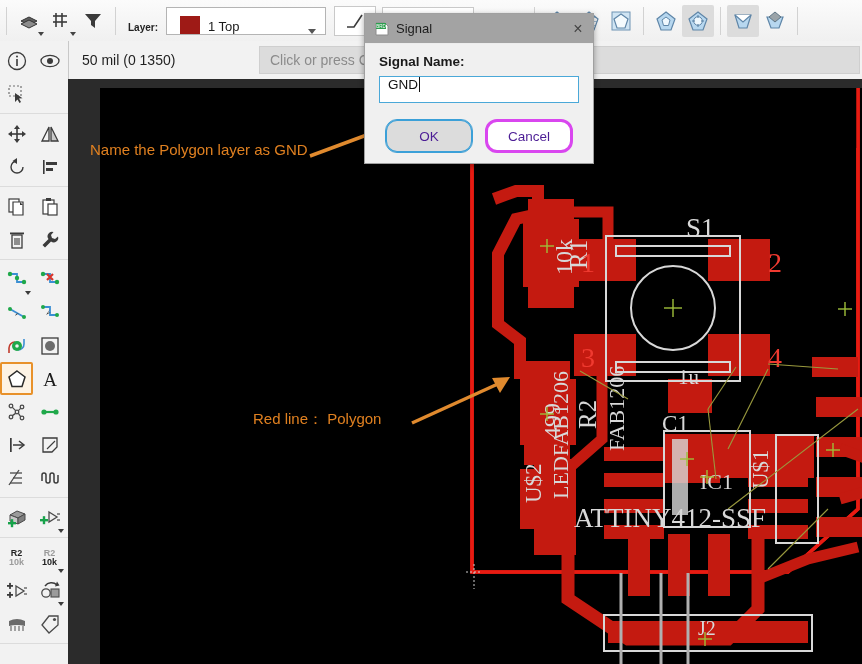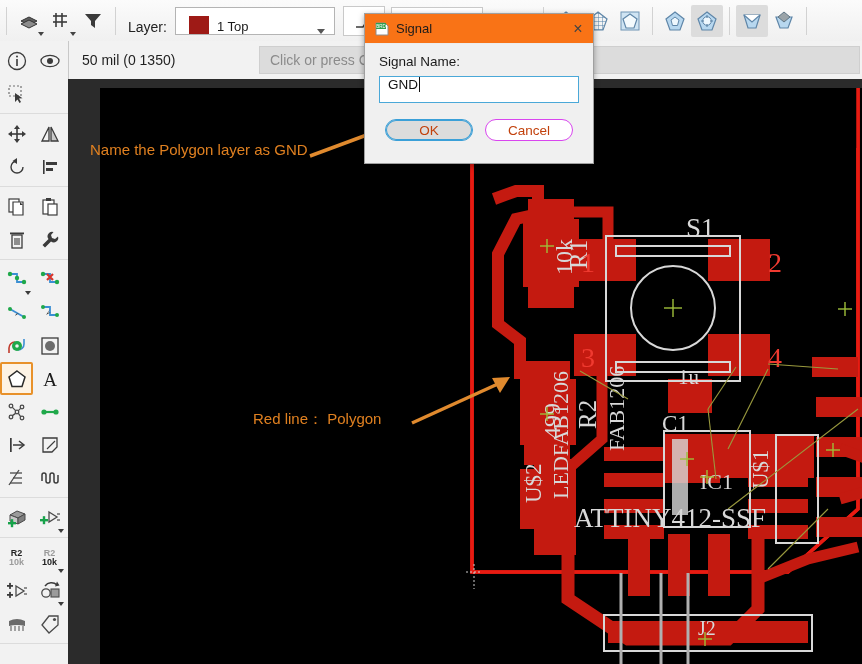--- a/index.html
+++ b/index.html
@@ -22,21 +22,21 @@
   .tb-btn{
     width:32px;height:32px;display:flex;align-items:center;justify-content:center;
     position:relative;border-radius:2px;
   }
   .tb-btn.active{background:#dcdcdc;}
   .tb-caret{
     position:absolute;right:1px;bottom:1px;
     width:0;height:0;border-left:3px solid transparent;border-right:3px solid transparent;
     border-top:4px solid #444;
   }
-  .layer-label{font-size:14px;color:#222;margin:13px 8px 0 6px;}
+  .layer-label{font-size:10px;color:#222;margin:13px 8px 0 6px;font-weight:bold;}
   .layer-combo{
     width:150px;height:26px;background:#fff;border:1px solid #b4b4b4;
     display:flex;align-items:flex-end;position:relative;padding-left:8px;
   }
   .layer-swatch{width:20px;height:18px;background:#9e1a16;margin:0 8px 0 5px;}
   .layer-text{font-size:13px;color:#1a1a1a;flex:1;}
   .combo-arrow{
     width:0;height:0;border-left:4px solid transparent;border-right:4px solid transparent;
     border-top:5px solid #555;margin-right:9px;
   }
@@ -89,44 +89,44 @@
     position:absolute;color:#e08020;font-size:15px;white-space:nowrap;
   }
 
   
   .dialog{
     position:absolute;left:364px;top:13px;width:228px;height:149px;
     background:#f0f0f0;border:1px solid #a0a0a0;
     box-shadow:0 2px 6px rgba(0,0,0,.35);
   }
   .dlg-title{
-    height:29px;background:#f97316;display:flex;align-items:center;
+    height:29px;background:#a3a3a3;display:flex;align-items:center;
     border-bottom:1px solid #ececec;
   }
   .dlg-icon{width:16px;height:16px;margin:0 6px 0 9px;position:relative;}
   .dlg-title-text{font-size:13px;color:#1c1c1c;flex:1;}
   .dlg-close{
     width:30px;height:28px;display:flex;align-items:center;justify-content:center;
     font-size:16px;color:#444;line-height:1;
   }
   .dlg-body{padding:10px 14px 0 14px;}
-  .dlg-label{font-size:13.5px;color:#1a1a1a;margin-bottom:7px;}
+  .dlg-label{font-size:13.5px;color:#1a1a1a;margin-bottom:7px;font-weight:bold;}
   .dlg-input{
     width:100%;height:27px;box-sizing:border-box;background:#fff;
     border:1px solid #4aa8d8;display:flex;align-items:flex-start;
     padding-left:8px;font-size:13.5px;color:#111;
   }
   .caret{display:inline-block;width:1px;height:15px;background:#111;margin-left:1px;}
   .dlg-btns{display:flex;justify-content:center;gap:12px;margin-top:16px;}
   .btn{
-    width:88px;height:22px;display:flex;align-items:center;justify-content:center;
-    font-size:13.5px;color:#c2410c;border-radius:12px;box-sizing:border-box;
+    width:88px;height:34px;display:flex;align-items:center;justify-content:center;
+    font-size:13.5px;color:#4c1d95;border-radius:12px;box-sizing:border-box;
   }
   .btn.default{background:#dcdcdc;border:1px solid #3ba0d8;box-shadow:0 0 0 1px #3ba0d8 inset;}
-  .btn.normal{background:#fff;border:1px solid #d946ef;}
+  .btn.normal{background:#fff;border:3px solid #d946ef;}
 </style>
 </head>
 <body>
 
 <div id="app">
 
   <div class="toolbar">
     <div class="tb-sep"></div>
 
     <div class="tb-btn">

